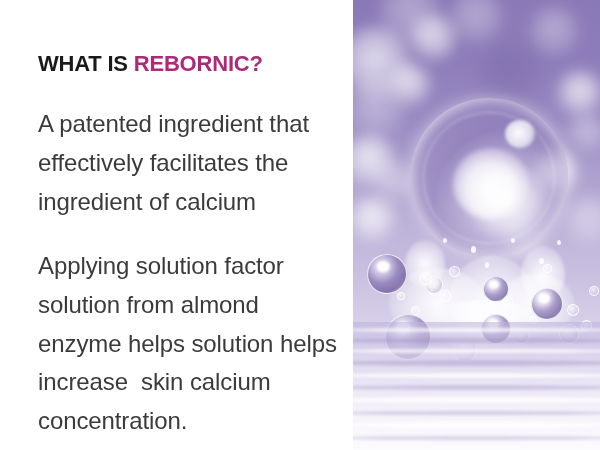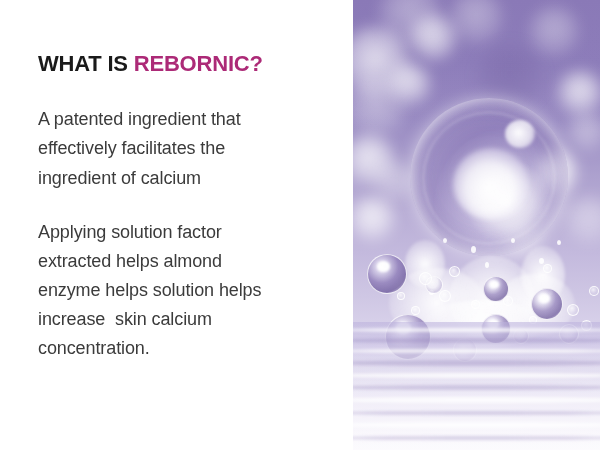--- a/index.html
+++ b/index.html
@@ -37,21 +37,21 @@
     font-weight: bold;
     letter-spacing: -0.2px;
     line-height: 1.1;
     margin: 0 0 29px 0;
     white-space: nowrap;
   }
   #heading .h-dark { color: #1a1a1a; }
   #heading .h-accent { color: #ac2a77; }
 
   .para {
-    font-size: 18px;
+    font-size: 24px;
     font-weight: 400;
     color: #3b3b3b;
     line-height: 1.62;
     margin: 0;
     letter-spacing: -0.1px;
   }
   #para-1 { margin-bottom: 25px; }
   .para .ln { display: block; white-space: pre; }
 
   
@@ -276,21 +276,21 @@
     <h1 id="heading"><span class="h-dark">WHAT IS </span><span class="h-accent">REBORNIC?</span></h1>
 
     <p class="para" id="para-1">
       <span class="ln">A patented ingredient that</span>
       <span class="ln">effectively facilitates the</span>
       <span class="ln">ingredient of calcium</span>
     </p>
 
     <p class="para" id="para-2">
       <span class="ln">Applying solution factor</span>
-      <span class="ln">extracted helps almond</span>
+      <span class="ln">solution from almond</span>
       <span class="ln">enzyme helps solution helps</span>
       <span class="ln">increase  skin calcium</span>
       <span class="ln">concentration.</span>
     </p>
 
   </div>
 
   <div id="image-panel">
 
     <div class="bg-wash"></div>

